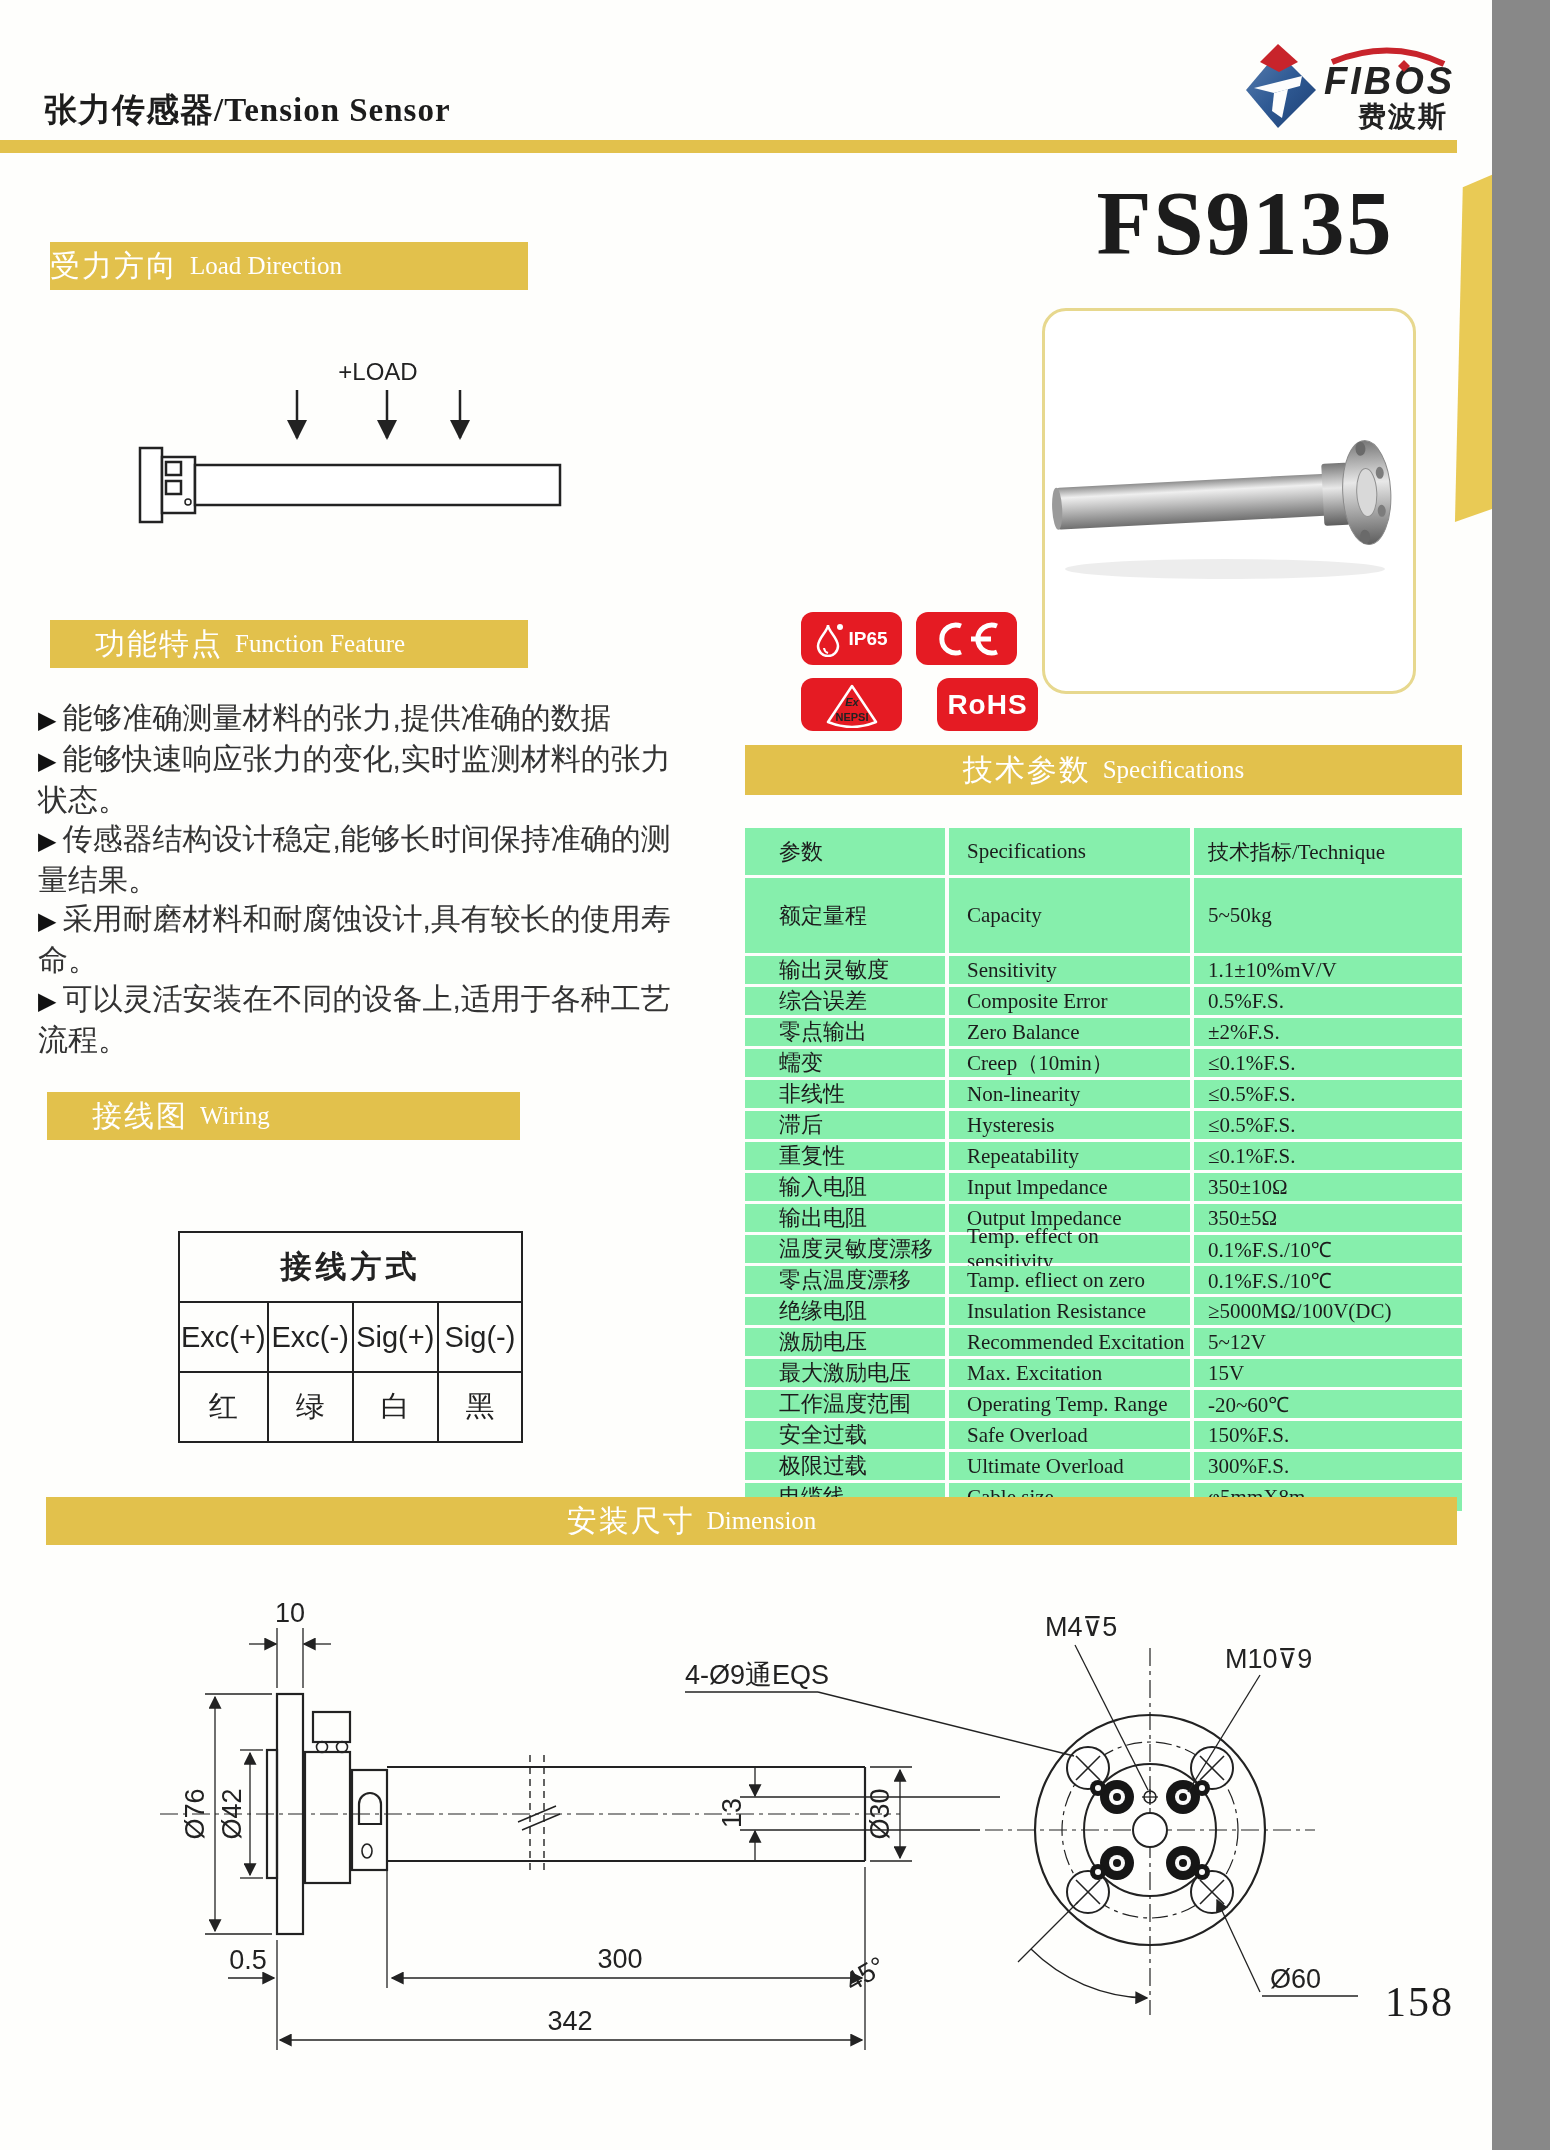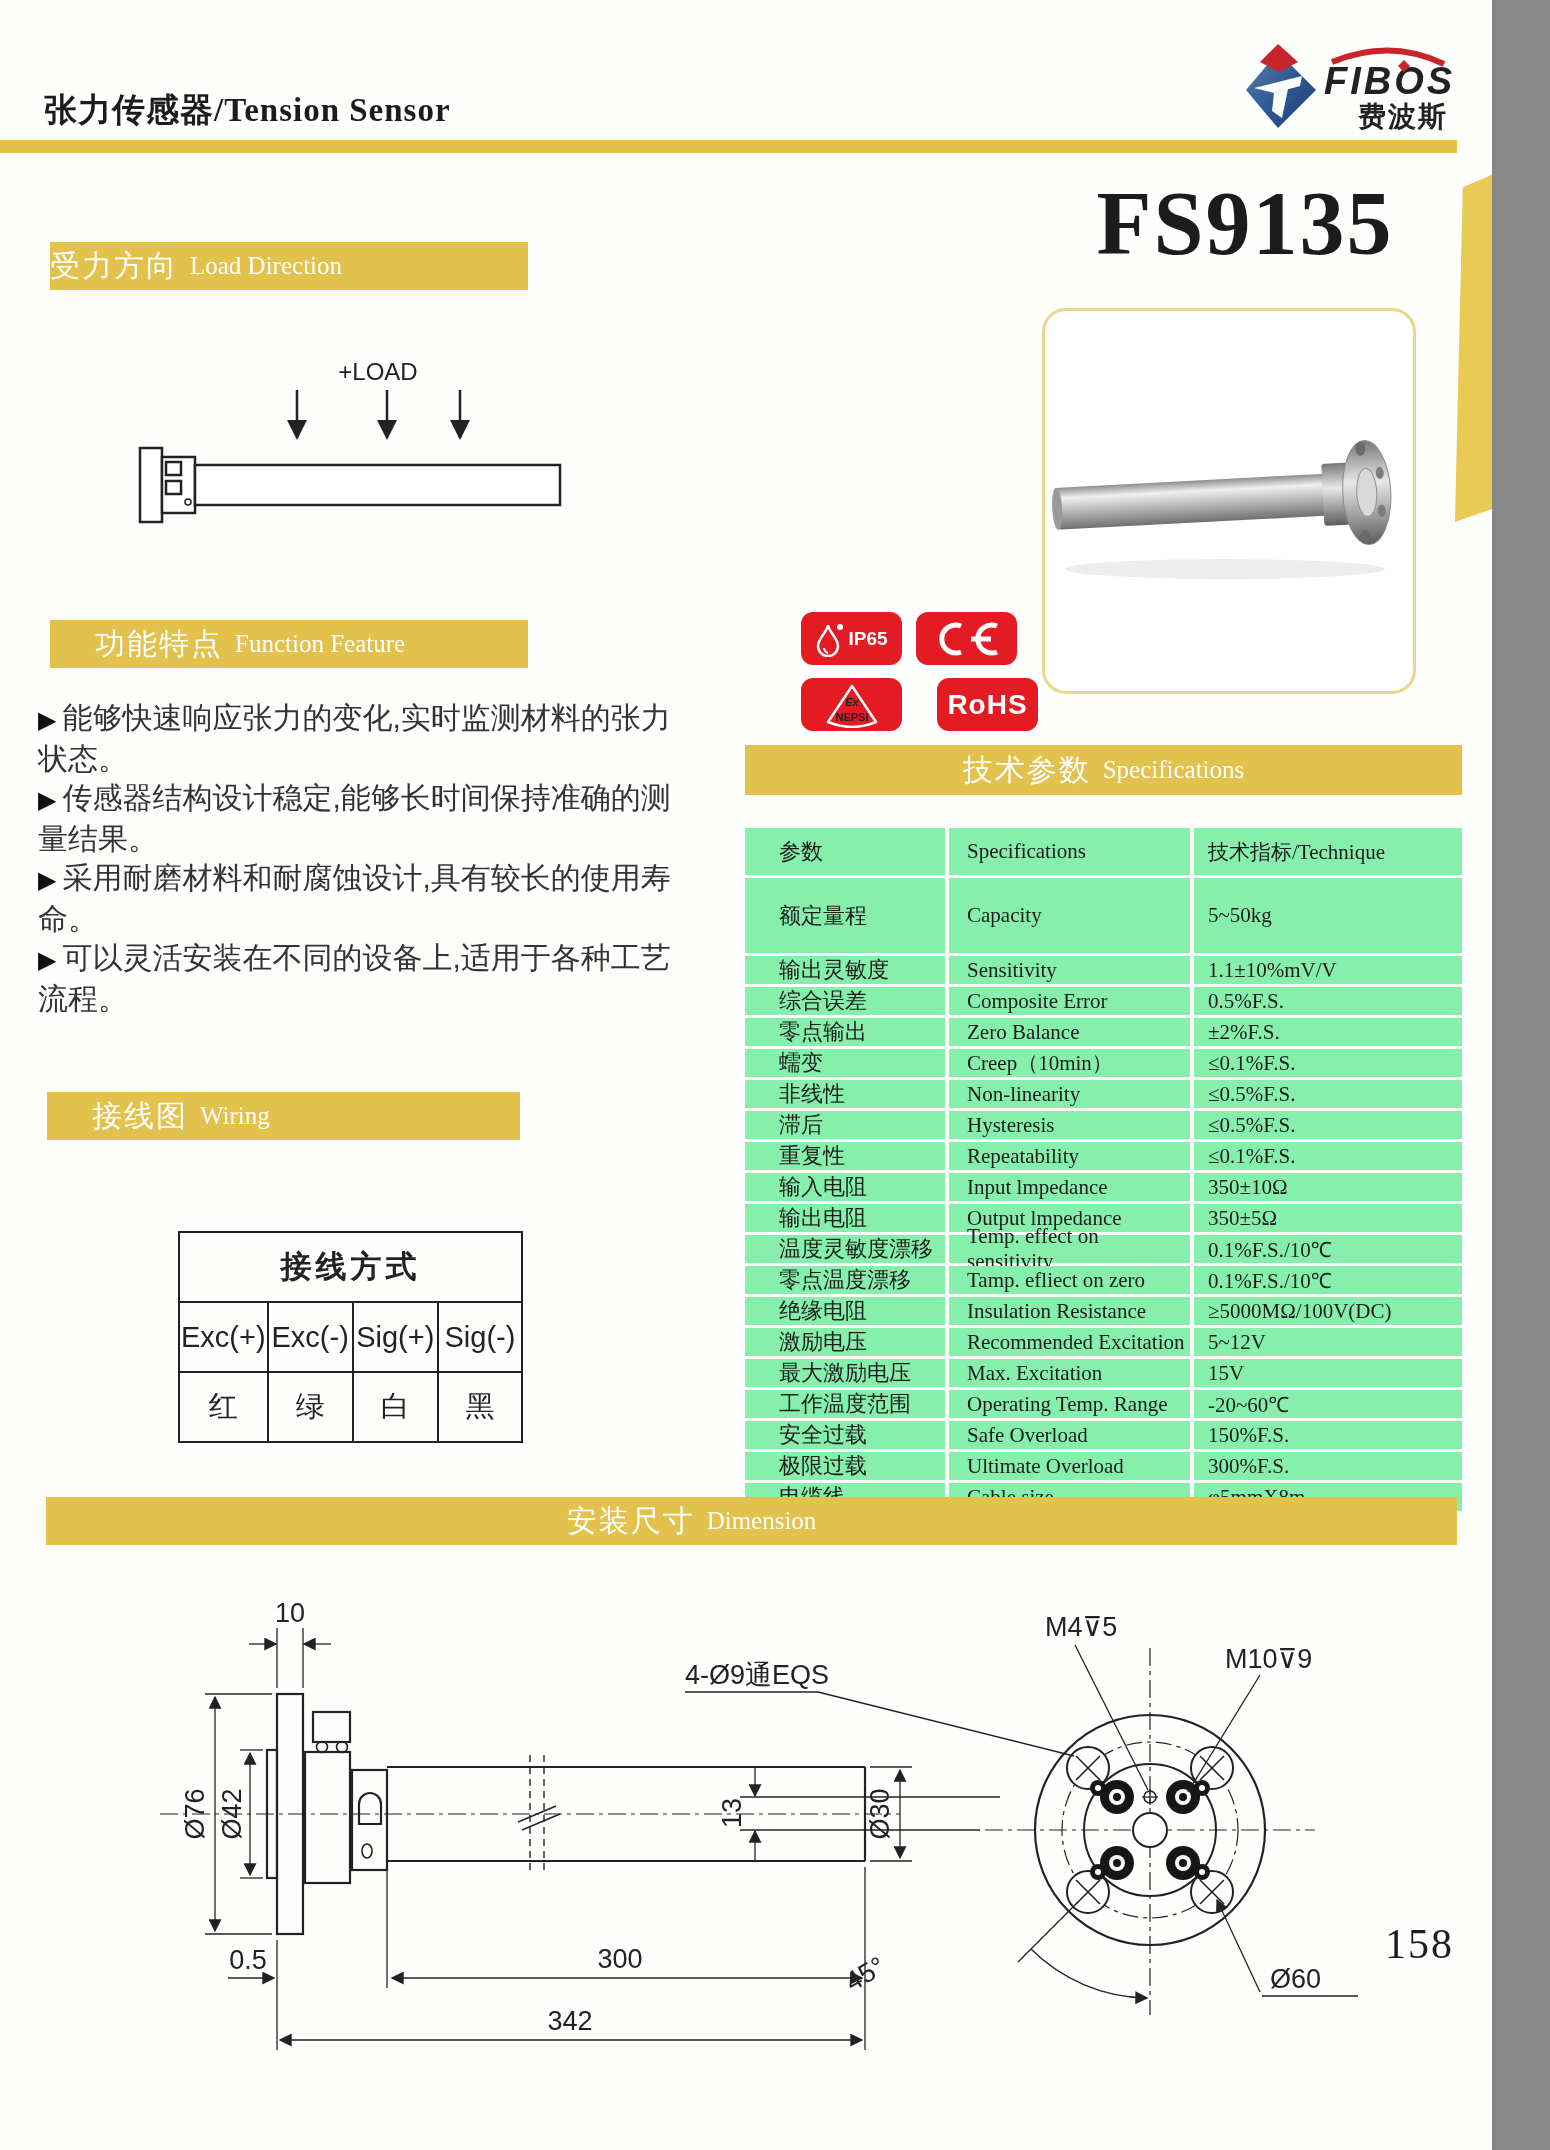--- a/index.html
+++ b/index.html
@@ -59,21 +59,21 @@
   .spec-row{display:flex;margin-bottom:3px;}
   .spec-row .cell{background:#86efac;display:flex;align-items:center;box-sizing:border-box;}
   .spec-row .c1{width:200px;margin-right:4px;padding-left:34px;font-size:22px;}
   .spec-row .c2{width:241px;margin-right:4px;padding-left:18px;font-size:21px;}
   .spec-row .c3{width:268px;padding-left:14px;font-size:21px;}
   .spec-row{height:28px;}
   .spec-row .cell{height:28px;}
   .spec-row.head,.spec-row.head .cell{height:47px;}
   .spec-row.tall,.spec-row.tall .cell{height:75px;}
 
-  #page-num{left:1385px;top:1920px;font-size:42px;letter-spacing:2px;}
+  #page-num{left:1385px;top:1978px;font-size:42px;letter-spacing:2px;}
 
   svg text{font-family:"Liberation Sans",sans-serif;fill:#222;}
   .dimtxt{font-size:27px;}
 </style>
 </head>
 <body>
 
 <div id="page">
 
   <div class="abs" id="header-title">张力传感器/Tension Sensor</div>
@@ -130,20 +130,21 @@
       <rect x="95" y="135" width="365" height="40"></rect>
       <circle cx="88" cy="172" r="3" stroke-width="1.5"></circle>
     </g>
   </svg>
 
   <div class="abs bar" id="bar-feature">
     <span class="cn">功能特点</span>
     <span class="en">Function Feature</span>
   </div>
   <div class="abs" id="bullets">
+      <p><span class="marker">▶</span>能够准确测量材料的张力,提供准确的数据</p>
       <p><span class="marker">▶</span>能够快速响应张力的变化,实时监测材料的张力状态。</p>
       <p><span class="marker">▶</span>传感器结构设计稳定,能够长时间保持准确的测量结果。</p>
       <p><span class="marker">▶</span>采用耐磨材料和耐腐蚀设计,具有较长的使用寿命。</p>
       <p><span class="marker">▶</span>可以灵活安装在不同的设备上,适用于各种工艺流程。</p>
     </div>
 
   <div class="abs badge" id="badge-ip65">
     <svg width="30" height="36" viewBox="0 0 30 36" style="margin-right:3px">
       <path d="M13 4 C13 10 3 17 3 25 a10 10 0 0 0 20 0 C23 17 13 10 13 4 Z" fill="none" stroke="#fff" stroke-width="2.5"></path>
       <circle cx="25" cy="6" r="3" fill="#fff"></circle>

